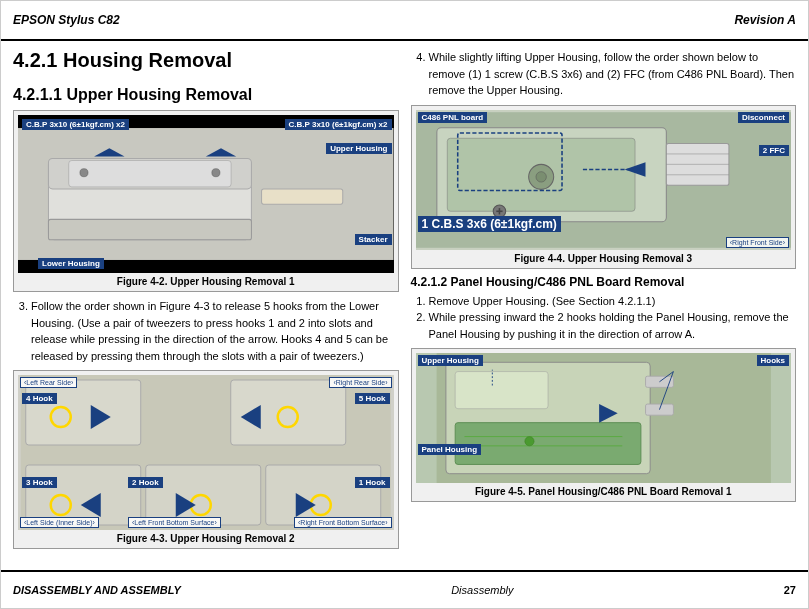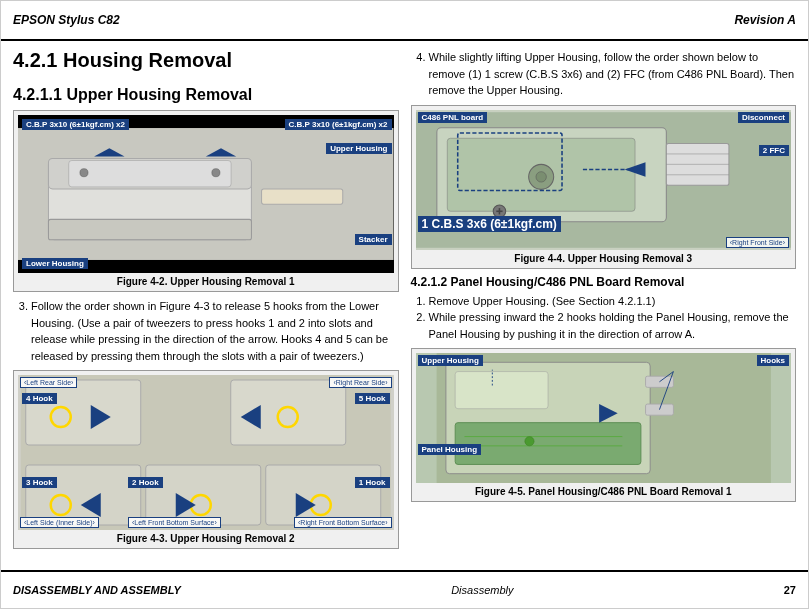--- a/index.html
+++ b/index.html
@@ -219,21 +219,21 @@
             <polygon points="200,20 215,28 185,28" fill="#1a4080"></polygon>
 
             <circle cx="65" cy="44" r="4" fill="#888" stroke="#555" stroke-width="0.5"></circle>
             <circle cx="195" cy="44" r="4" fill="#888" stroke="#555" stroke-width="0.5"></circle>
           </svg>
 
           <div class="fig-inner-label" style="top:4px;left:4px;">C.B.P 3x10 (6±1kgf.cm) x2</div>
           <div class="fig-inner-label" style="top:4px;right:2px;">C.B.P 3x10 (6±1kgf.cm) x2</div>
           <div class="fig-inner-label" style="top:28px;right:2px;">Upper Housing</div>
           <div class="fig-inner-label" style="bottom:28px;right:2px;">Stacker</div>
-          <div class="fig-inner-label" style="bottom:4px;left:4px;">Lower Housing</div>
+          <div class="fig-inner-label" style="bottom:4px;left:20px;">Lower Housing</div>
         </div>
         <div class="figure-caption">Figure 4-2.  Upper Housing Removal 1</div>
       </div>
 
       <ol class="step-list" start="3">
         <li>
           <span>Follow the order shown in Figure 4-3 to release 5 hooks from the Lower Housing. (Use a pair of tweezers to press hooks 1 and 2 into slots and release while pressing in the direction of the arrow. Hooks 4 and 5 can be released by pressing them through the slots with a pair of tweezers.)</span>
         </li>
       </ol>
 

